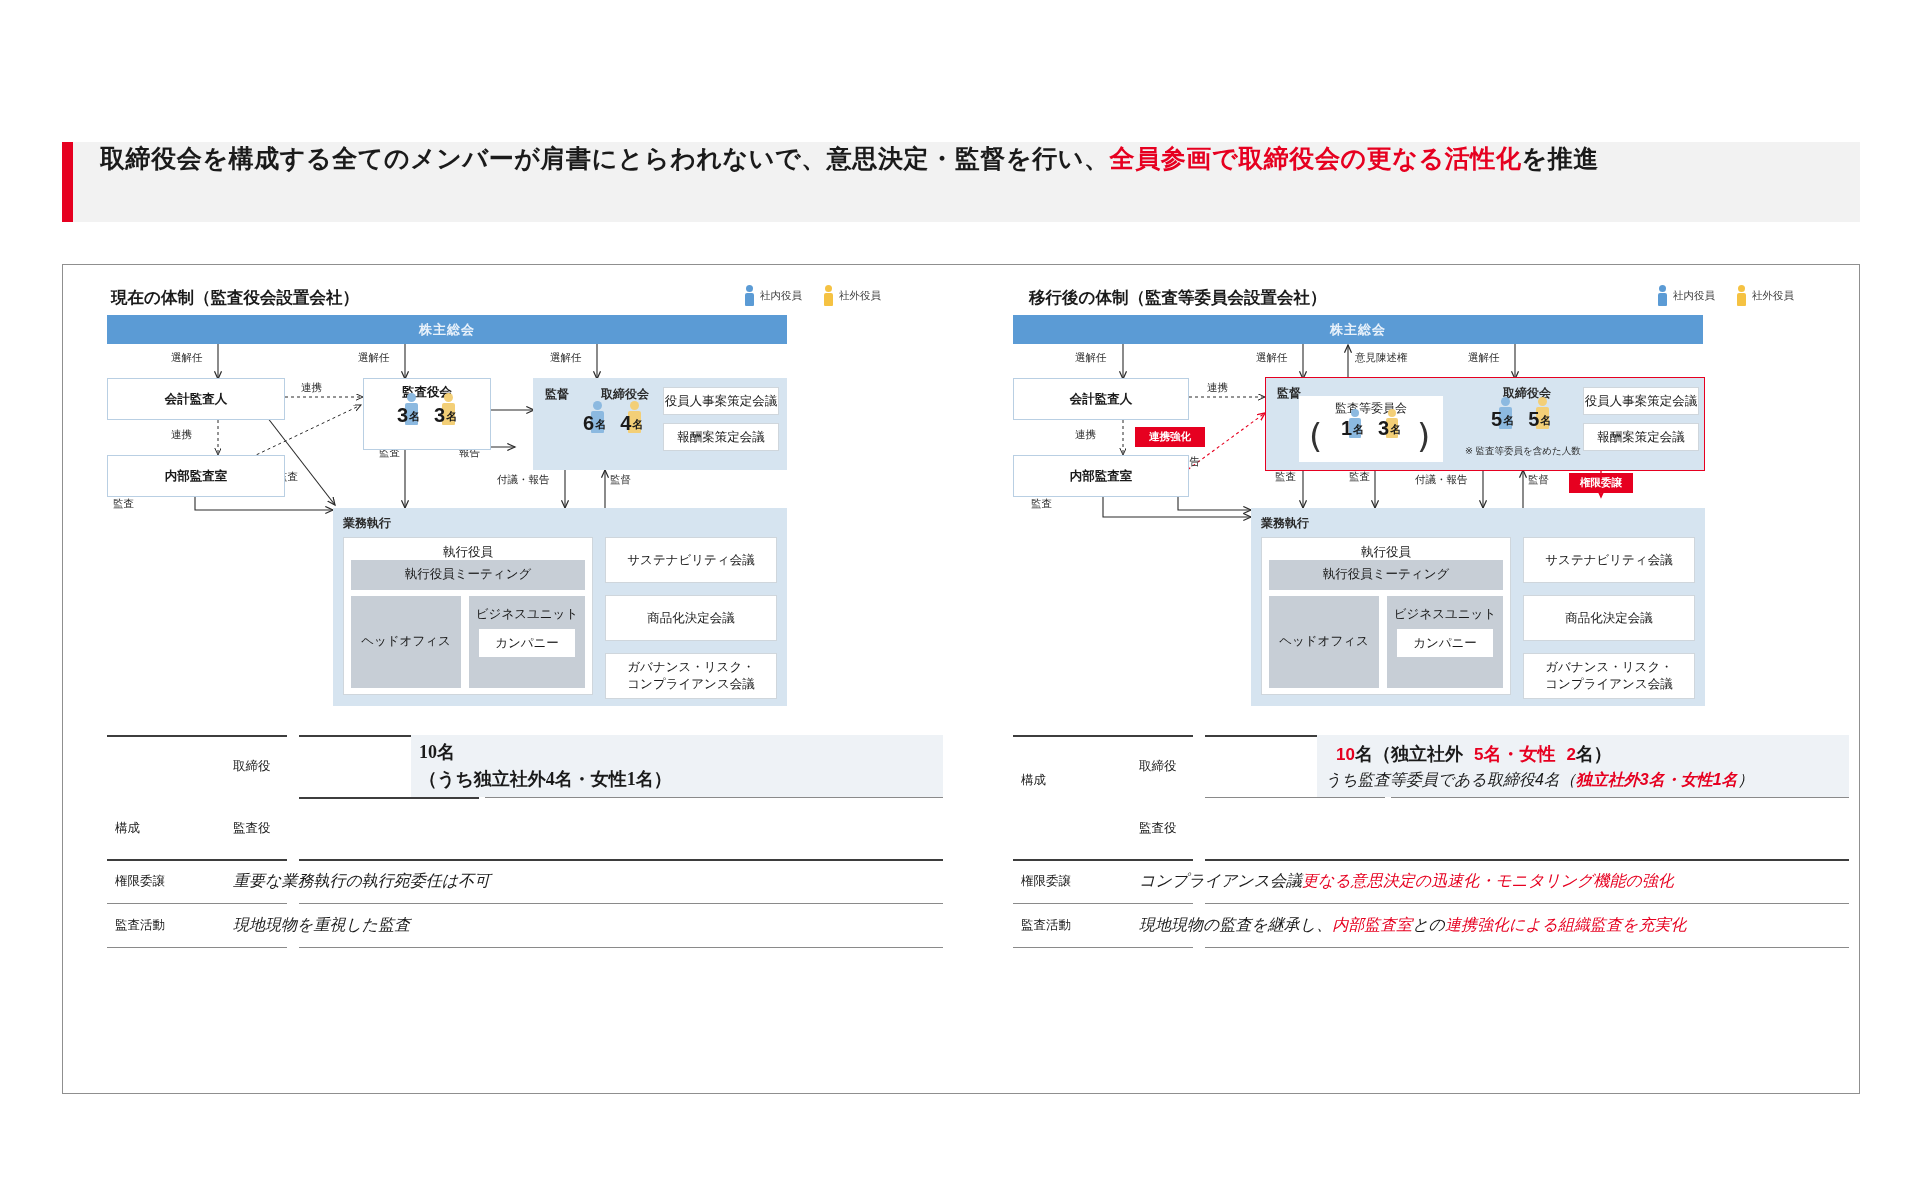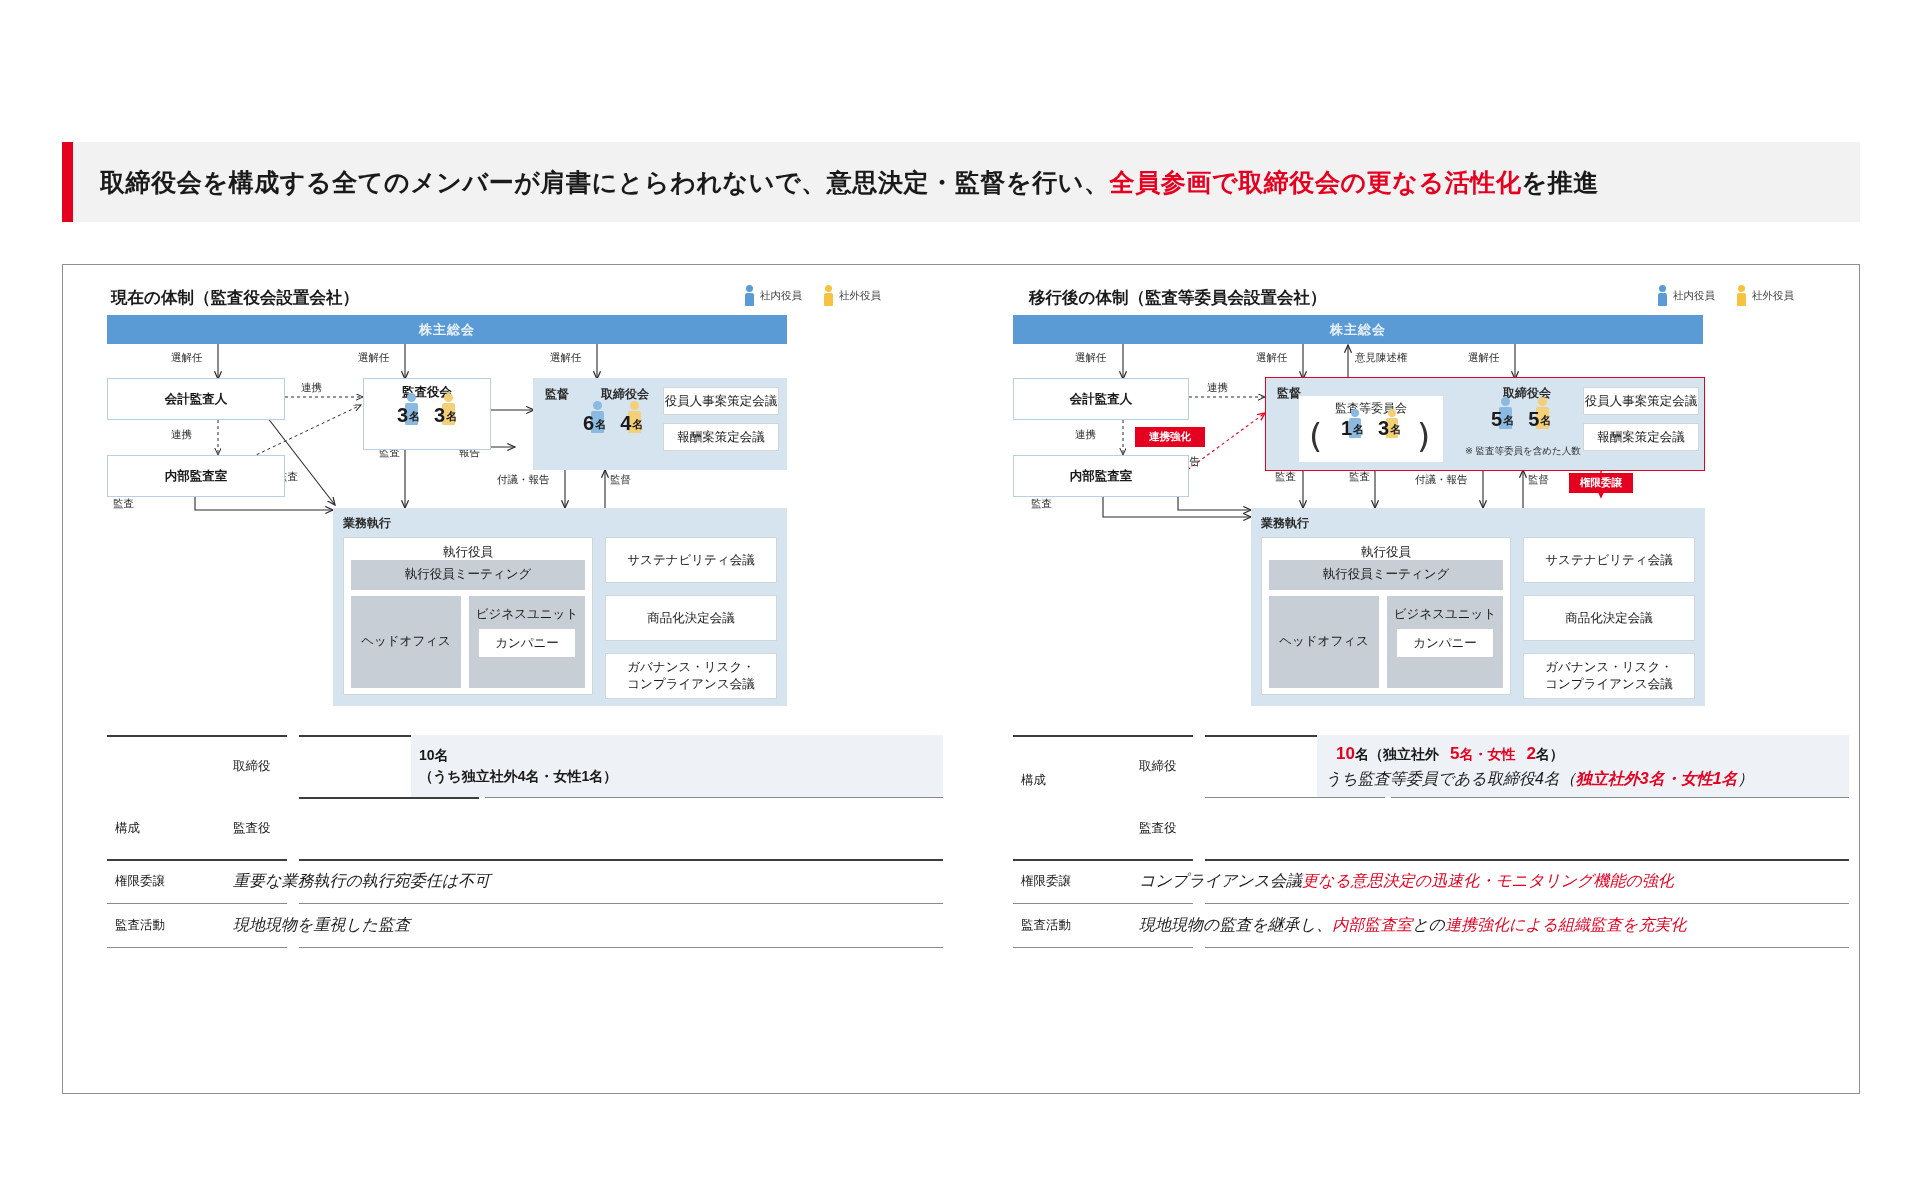--- a/index.html
+++ b/index.html
@@ -9,21 +9,21 @@
     background:#ffffff;
     font-family:"Liberation Sans","DejaVu Sans",sans-serif;
     color:#1a1a1a;
     position:relative;
     overflow:hidden;
   }
 
   
   .title-band{
     position:absolute; left:62px; top:142px; width:1798px; height:80px;
-    background:#f2f2f2; display:flex; align-items:center;
+    background:#f2f2f2; display:flex; align-items:flex-start;
   }
   .title-bar{ position:absolute; left:62px; top:142px; width:11px; height:80px; background:#e60020; }
   .title-text{
     margin-left:38px; font-size:25px; font-weight:bold; letter-spacing:.6px; white-space:nowrap;
   }
   .title-text .red{ color:#e60020; }
 
   
   .frame{
     position:absolute; left:62px; top:264px; width:1798px; height:830px;
@@ -101,21 +101,21 @@
   
   .tbl{ position:absolute; width:836px; font-size:12.5px; }
   .tbl .row{ position:relative; display:flex; }
   .tcell{ padding:6px 8px; display:flex; align-items:center; }
   .t-label{ width:118px; }
   .t-sub{ width:186px;text-align:right; }
   .t-val{ flex:1; background:#eef2f6; flex-direction:column; align-items:flex-start; justify-content:center; }
   .t-val.wide{ background:transparent; }
   .hr-dark{ position:absolute; height:1.6px; background:#3d3d3d; }
   .hr-mid{ position:absolute; height:1.2px; background:#8a8a8a; }
-  .v-big{ font-size:14px; font-weight:bold; line-height:1.5; }
+  .v-big{ font-size:18px; font-weight:bold; line-height:1.5;font-family:Liberation Serif, serif; }
   .v-sm{ font-size:16px; line-height:1.5;font-style:italic; }
   .red{ color:#e60020; }
   .rbold{ color:#e60020; font-weight:bold; }
   .big-n{ font-size:17px; font-weight:bold;margin-left:11px; }
 </style>
 </head>
 <body>
 
 <div class="title-band">
   <div class="title-text">

